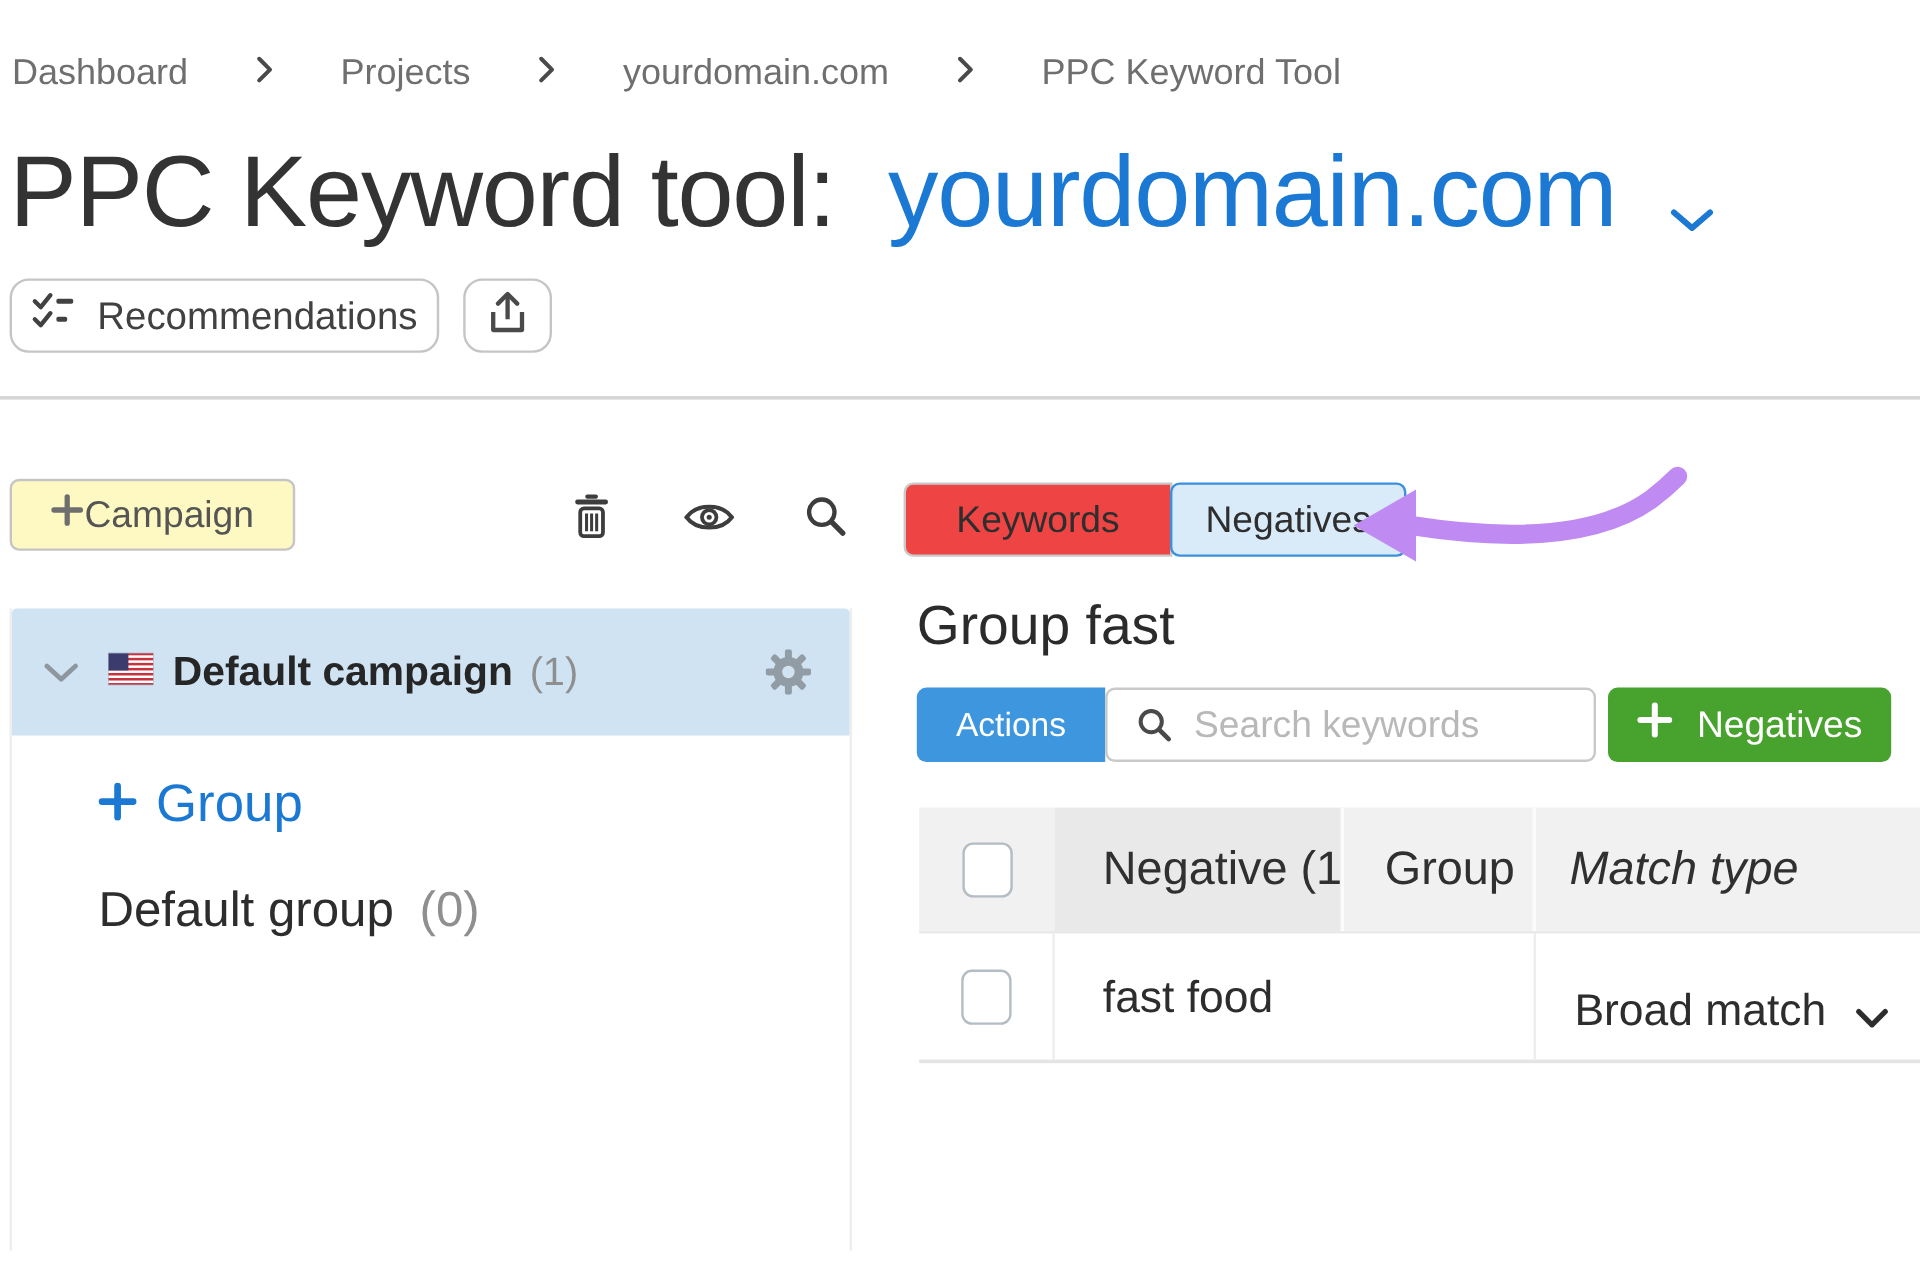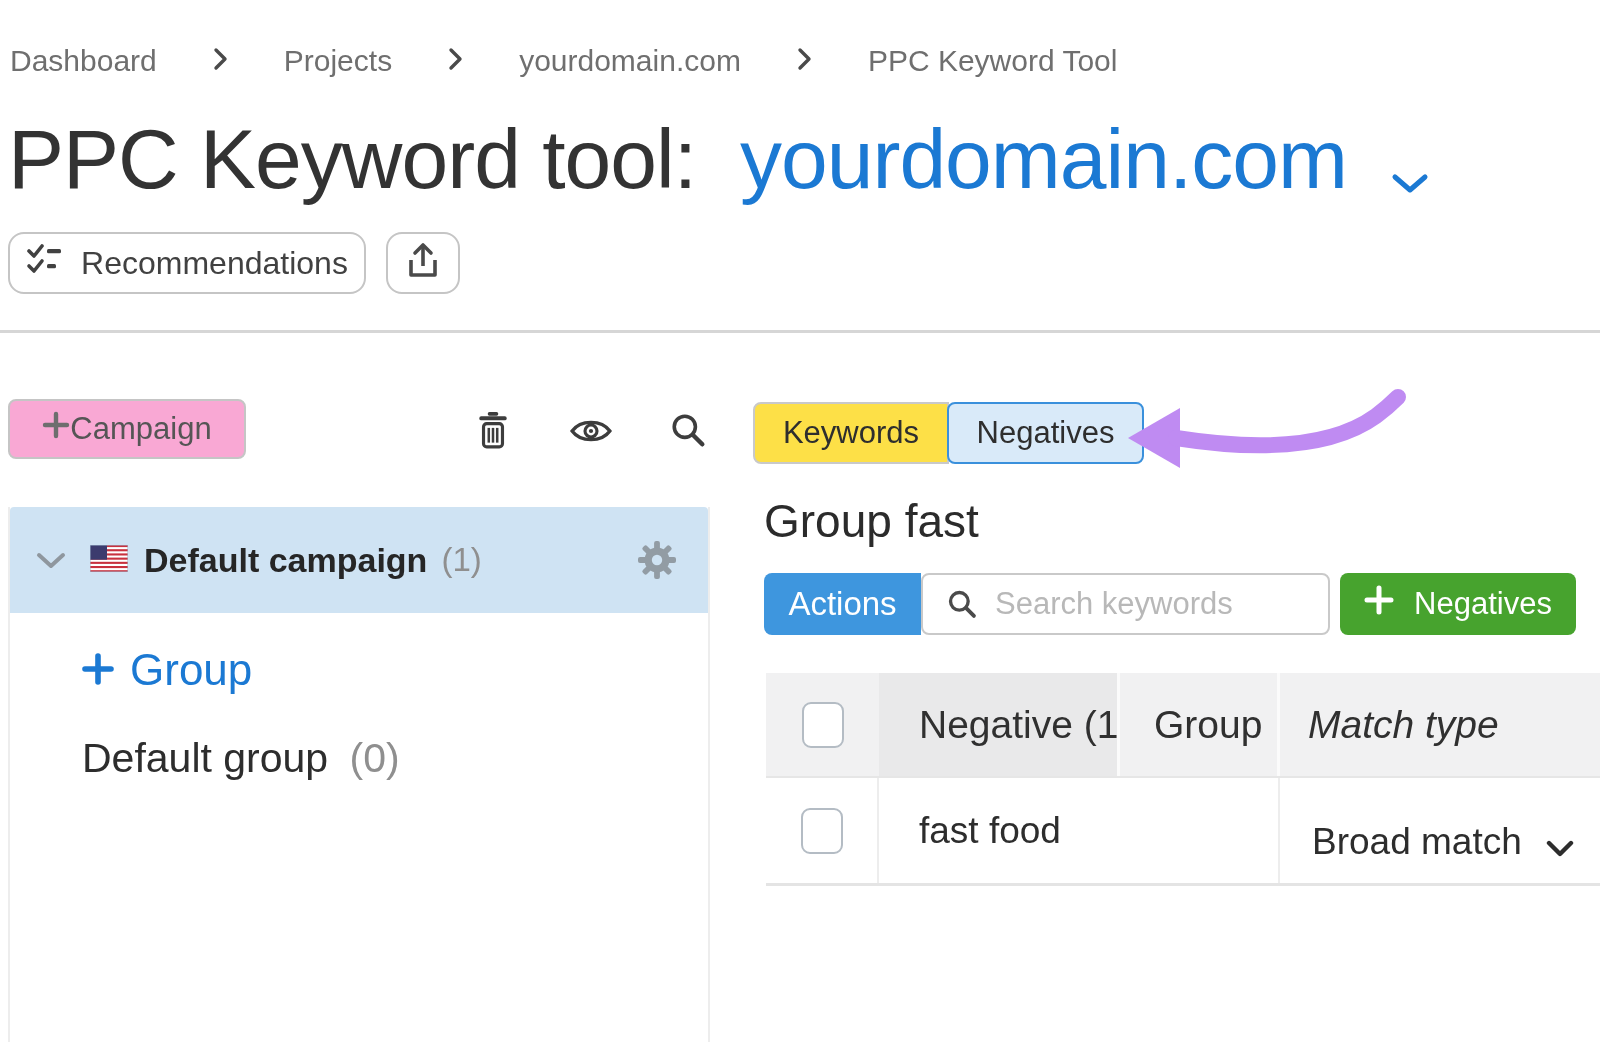--- a/index.html
+++ b/index.html
@@ -21,29 +21,29 @@
   .btn-outline { position:absolute; top:232px; height:62px; background:#fff;
     border:2px solid #c5c5c5; border-radius:16px; display:flex; align-items:center;
     justify-content:center; cursor:pointer; }
   .rec-btn { left:8px; width:358px; gap:18px; font-size:32px; color:#414141; }
   .export-btn { left:386px; width:74px; }
 
   .divider { position:absolute; top:330px; left:0; width:1600px; height:3px; background:#d6d6d6; }
 
   
   .campaign-btn { position:absolute; top:399px; left:8px; width:238px; height:60px;
-    background:#f9a8d4; border:2px solid #c5c5c5; border-radius:8px; display:flex;
+    background:#fef9c3; border:2px solid #c5c5c5; border-radius:8px; display:flex;
     align-items:center; justify-content:center; font-size:31px; color:#555; }
   .tool-icon { position:absolute; top:410px; }
 
   
   .tabs { position:absolute; top:402px; left:753px; display:flex; height:62px; }
   .tab { display:flex; align-items:center; justify-content:center; font-size:31px;
     color:#2e2e2e; cursor:pointer; }
-  .tab-keywords { width:196px; background:#fde047; border:2px solid #c9c9c9;
+  .tab-keywords { width:224px; background:#ef4444; border:2px solid #c9c9c9;
     border-radius:8px 0 0 8px; }
   .tab-negatives { width:197px; background:#d9eaf9; border:2.5px solid #3a90dc;
     border-radius:8px; margin-left:-2px; }
 
   
   .anno-arrow { position:absolute; left:1118px; top:378px; }
 
   
   .panel { position:absolute; left:8px; top:507px; width:702px; height:535px;
     background:#fff; border-left:2px solid #ededed; border-right:2px solid #ededed; }
@@ -56,21 +56,21 @@
   .gear { margin-left:auto; margin-right:32px; display:flex; }
   .add-group { position:absolute; left:72px; top:138px; display:flex; align-items:center;
     gap:16px; font-size:44px; color:#1b79d3; cursor:pointer; }
   .default-group { position:absolute; left:72px; top:228px; font-size:41px; color:#2d2d2d;
     white-space:nowrap; }
   .group-count { color:#8f8f8f; margin-left:10px; }
 
   
   .group-level { position:absolute; left:764px; top:494px; font-size:46px; color:#2b2b2b; }
   .actions-btn { position:absolute; left:764px; top:573px; width:157px; height:62px;
-    background:#3e96de; color:#fff; font-size:33px; border:none; border-radius:8px 0 0 8px;
+    background:#3e96de; color:#fff; font-size:28px; border:none; border-radius:8px 0 0 8px;
     display:flex; align-items:center; justify-content:center; cursor:pointer; }
   .search-box { position:absolute; left:921px; top:573px; width:409px; height:62px;
     background:#fff; border:2px solid #c9c9c9; border-radius:8px; display:flex; align-items:center; }
   .search-box svg { margin-left:24px; flex:0 0 auto; }
   .search-box input { border:none; outline:none; font-size:31px; width:310px; margin-left:18px;
     font-family:"Liberation Sans", sans-serif; color:#be185d; background:transparent; }
   .search-box input::placeholder { color:#b8b8b8; }
   .negatives-btn { position:absolute; left:1340px; top:573px; width:236px; height:62px;
     background:#47a32e; color:#fff; font-size:31px; border:none; border-radius:8px;
     display:flex; align-items:center; justify-content:center; gap:20px; cursor:pointer; }

